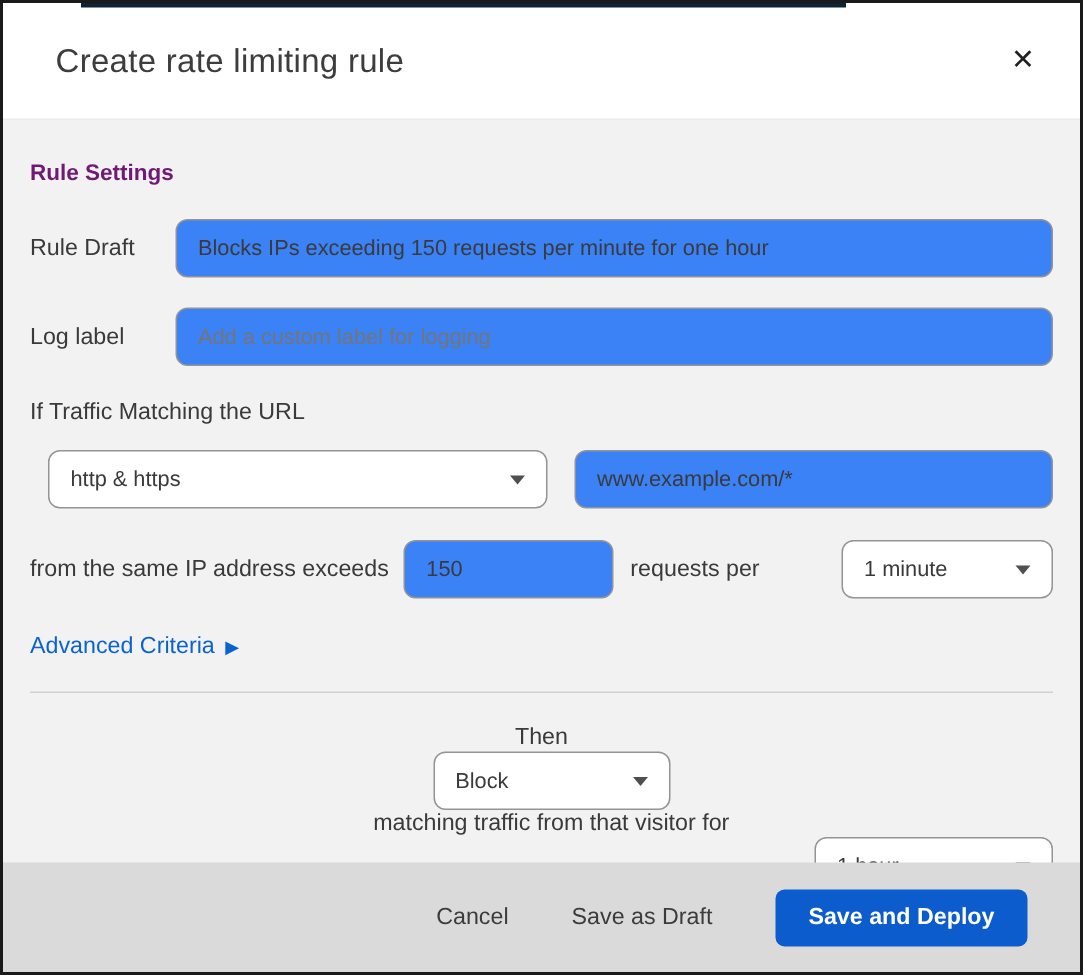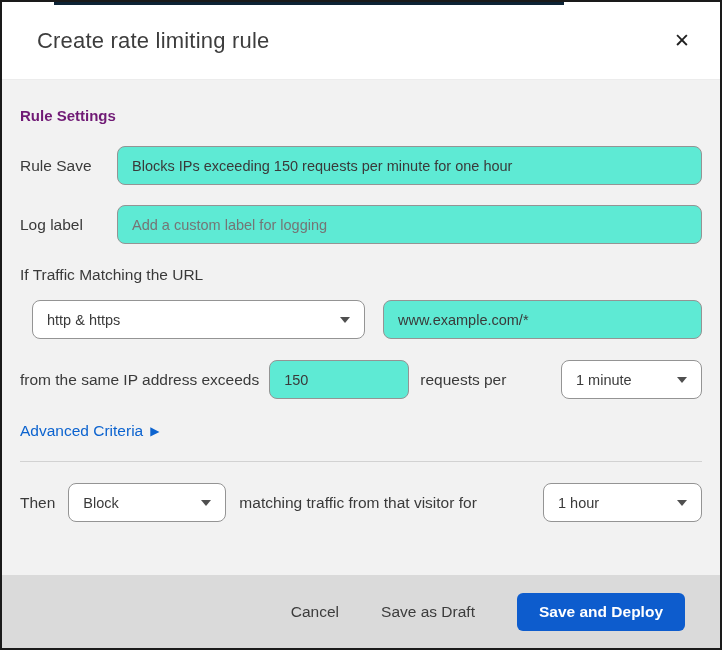--- a/index.html
+++ b/index.html
@@ -45,21 +45,21 @@
     font-size: 15px; font-weight: 700; color: #701a75;
   }
   .row { display: flex; align-items: center; }
   .rule-name-row { margin-top: 22px; }
   .log-label-row { margin-top: 20px; }
   .field-label {
     flex: none; width: 97px;
     font-size: 15.5px; color: #3a3a3a;
   }
   .text-input {
-    height: 39px; background: #5eead4;
+    height: 39px; background: #3b82f6;
     border: 1px solid #949494; border-radius: 8px;
     padding: 0 14px;
     font-family: "Liberation Sans", sans-serif;
     font-size: 14.5px; color: #3a3a3a;
     outline: none;
   }
   .text-input::placeholder { color: #757575; opacity: 1; }
   .grow { flex: 1 1 auto; min-width: 0; }
   .sub-heading {
     margin-top: 22px;
@@ -95,21 +95,21 @@
     display: inline-flex; align-items: center; gap: 7px;
     background: none; border: none; cursor: pointer;
     font-family: "Liberation Sans", sans-serif;
     font-size: 15.5px; color: #0c63cf;
   }
   .advanced-arrow { font-size: 12px; line-height: 1; color: #0c63cf; }
   .divider {
     margin-top: 21px;
     border: none; border-top: 1px solid #d2d2d2; height: 0;
   }
-  .action-row { margin-top: 21px; }
+  .action-row { margin-top: 21px; flex-direction: column; }
   .action-select { width: 158px; margin-left: 13px; }
   .action-row .inline-text.mid { margin-left: 13px; }
   .duration-select { width: 159px; margin-left: auto; }
   
   .modal-footer {
     position: absolute; left: 0; right: 0; bottom: 0;
     height: 73px; background: #dadada;
     display: flex; align-items: center; justify-content: flex-end;
     gap: 42px; padding-right: 35px;
   }
@@ -134,21 +134,21 @@
 
   <div class="modal-header">
     <h1 class="modal-title">Create rate limiting rule</h1>
     <button class="close-btn">✕</button>
   </div>
 
   <div class="modal-body">
     <h2 class="section-heading">Rule Settings</h2>
 
     <div class="row rule-name-row">
-      <label class="field-label">Rule Save</label>
+      <label class="field-label">Rule Draft</label>
       <input class="text-input grow" type="text" value="Blocks IPs exceeding 150 requests per minute for one hour" style="">
     </div>
 
     <div class="row log-label-row">
       <label class="field-label">Log label</label>
       <input class="text-input grow" type="text" placeholder="Add a custom label for logging" style="">
     </div>
 
     <div class="sub-heading">If Traffic Matching the URL</div>
 

